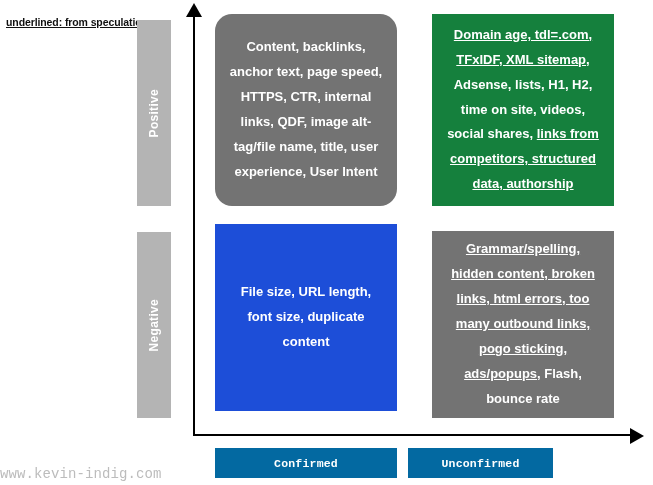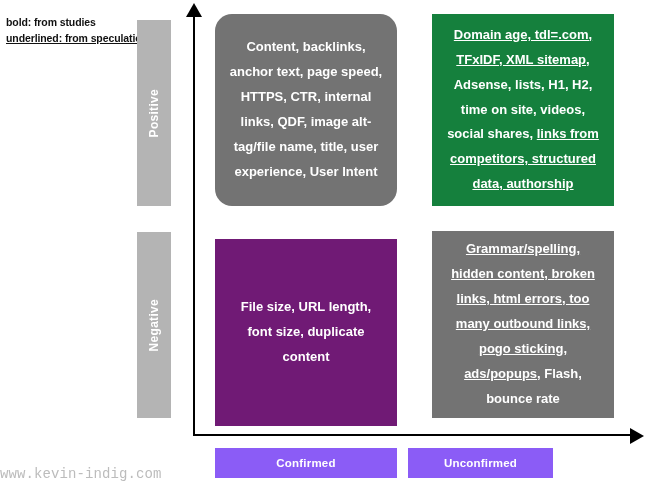--- a/index.html
+++ b/index.html
@@ -107,36 +107,37 @@
     display: flex;
     align-items: center;
     justify-content: center;
     padding: 8px 12px;
   }
   .quad .body { width: 100%; }
   .quad u { text-decoration: underline; }
 
   #quad-tl { left: 215px; top: 14px;  width: 182px; height: 192px; background: #737373; border-radius: 17px; }
   #quad-tr { left: 432px; top: 14px;  width: 182px; height: 192px; background: #15803d; }
-  #quad-bl { left: 215px; top: 239px; width: 182px; height: 187px; background: #701a75; }
+  #quad-bl { left: 215px; top: 224px; width: 182px; height: 187px; background: #1d4ed8; }
   #quad-br { left: 432px; top: 231px; width: 182px; height: 187px; background: #737373; }
 
   
   .hlabel {
     position: absolute;
     top: 448px;
     height: 30px;
-    background: #8b5cf6;
+    background: #0369a1;
     display: flex;
     align-items: center;
     justify-content: center;
     color: #ffffff;
     font-weight: bold;
     font-size: 11.5px;
     letter-spacing: 0.2px;
+    font-family: Liberation Mono, monospace;
   }
   #hlabel-confirmed   { left: 215px; width: 182px; }
   #hlabel-unconfirmed { left: 408px; width: 145px; }
 
   
   .watermark {
     position: absolute;
     left: 0;
     top: 466px;
     font-size: 14px;
@@ -144,21 +145,20 @@
     letter-spacing: 0.1px;
     font-family: Liberation Mono, monospace;
   }
 </style>
 </head>
 <body>
 
 <div id="stage">
 
   <div class="legend">
-    <div class="line-bold">bold: from studies</div>
     <div class="line-underlined">underlined: from speculation</div>
   </div>
 
   <div class="axis-v"></div>
   <div class="arrow-up"></div>
   <div class="axis-h"></div>
   <div class="arrow-right"></div>
 
   <div class="vlabel" id="vlabel-positive">
     <span>Positive</span>

